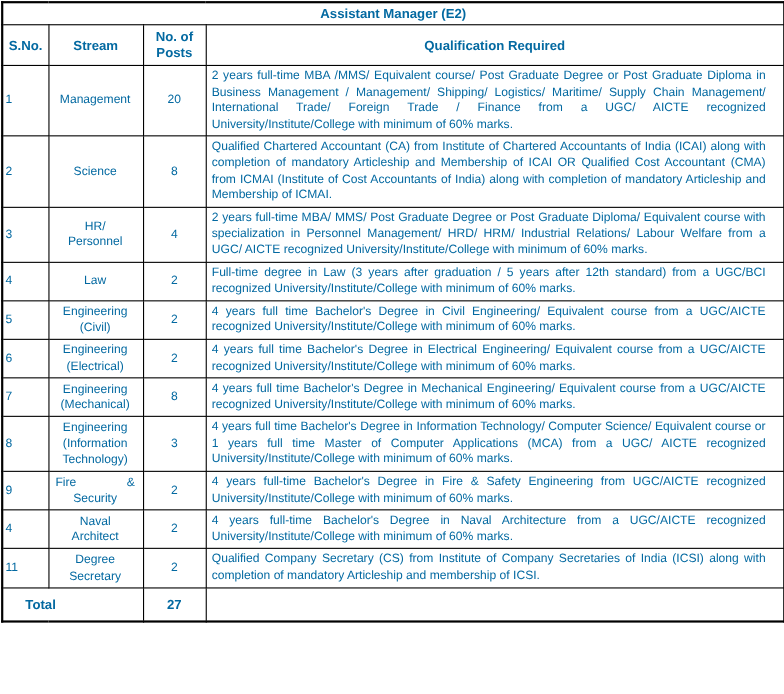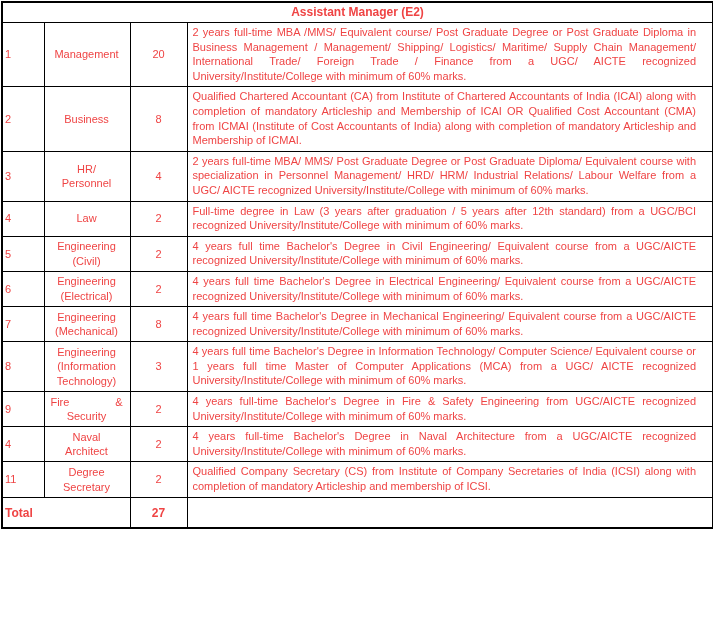--- a/index.html
+++ b/index.html
@@ -17,21 +17,21 @@
   table.qual-table {
     border-collapse: collapse;
     table-layout: fixed;
     width: 711px;
     margin: 1px;
     border: 2px solid #000;
     background: #fff;
   }
   .qual-table th, .qual-table td {
     border: 1px solid #000;
-    color: #ef4444;
+    color: #0369a1;
     overflow: hidden;
   }
   .title-cell {
     font-size: 12px;
     font-weight: bold;
     text-align: center;
     padding: 2px 2px 3px 2px;
   }
   .col-head {
     font-size: 12px;
@@ -65,21 +65,21 @@
     vertical-align: top;
     text-align: justify;
     padding: 2px 16px 3px 5px;
   }
   .total-row td {
     font-weight: bold;
     font-size: 12px;
   }
   .total-label {
     text-align: left;
-    padding: 8px 2px 7px 2px;
+    padding: 8px 2px 7px 20px;
   }
   .total-posts {
     text-align: center;
     padding: 8px 1px 7px 1px;
   }
   .total-qual {
     padding: 8px 4px 7px 5px;
   }
 </style>
 </head>
@@ -89,32 +89,38 @@
   <colgroup>
     <col style="width:42px">
     <col style="width:86px">
     <col style="width:57px">
     <col style="width:526px">
   </colgroup>
   <thead>
     <tr>
       <th class="title-cell" colspan="4">Assistant Manager (E2)</th>
     </tr>
+    <tr>
+      <th class="col-head">S.No.</th>
+      <th class="col-head">Stream</th>
+      <th class="col-head">No. of Posts</th>
+      <th class="col-head">Qualification Required</th>
+    </tr>
   </thead>
   <tbody>
   <tr>
     <td class="c-sno">1</td>
     <td class="c-stream">Management</td>
     <td class="c-posts">20</td>
     <td class="c-qual">2 years full-time MBA /MMS/ Equivalent course/ Post Graduate Degree or Post Graduate Diploma in Business Management / Management/ Shipping/ Logistics/ Maritime/ Supply Chain Management/ International Trade/ Foreign Trade / Finance from a UGC/ AICTE recognized University/Institute/College with minimum of 60% marks.</td>
   </tr>
 
   <tr>
     <td class="c-sno">2</td>
-    <td class="c-stream">Business</td>
+    <td class="c-stream">Science</td>
     <td class="c-posts">8</td>
     <td class="c-qual">Qualified Chartered Accountant (CA) from Institute of Chartered Accountants of India (ICAI) along with completion of mandatory Articleship and Membership of ICAI OR Qualified Cost Accountant (CMA) from ICMAI (Institute of Cost Accountants of India) along with completion of mandatory Articleship and Membership of ICMAI.</td>
   </tr>
 
   <tr>
     <td class="c-sno">3</td>
     <td class="c-stream">HR/
 Personnel</td>
     <td class="c-posts">4</td>
     <td class="c-qual">2 years full-time MBA/ MMS/ Post Graduate Degree or Post Graduate Diploma/ Equivalent course with specialization in Personnel Management/ HRD/ HRM/ Industrial Relations/ Labour Welfare from a UGC/ AICTE recognized University/Institute/College with minimum of 60% marks.</td>

